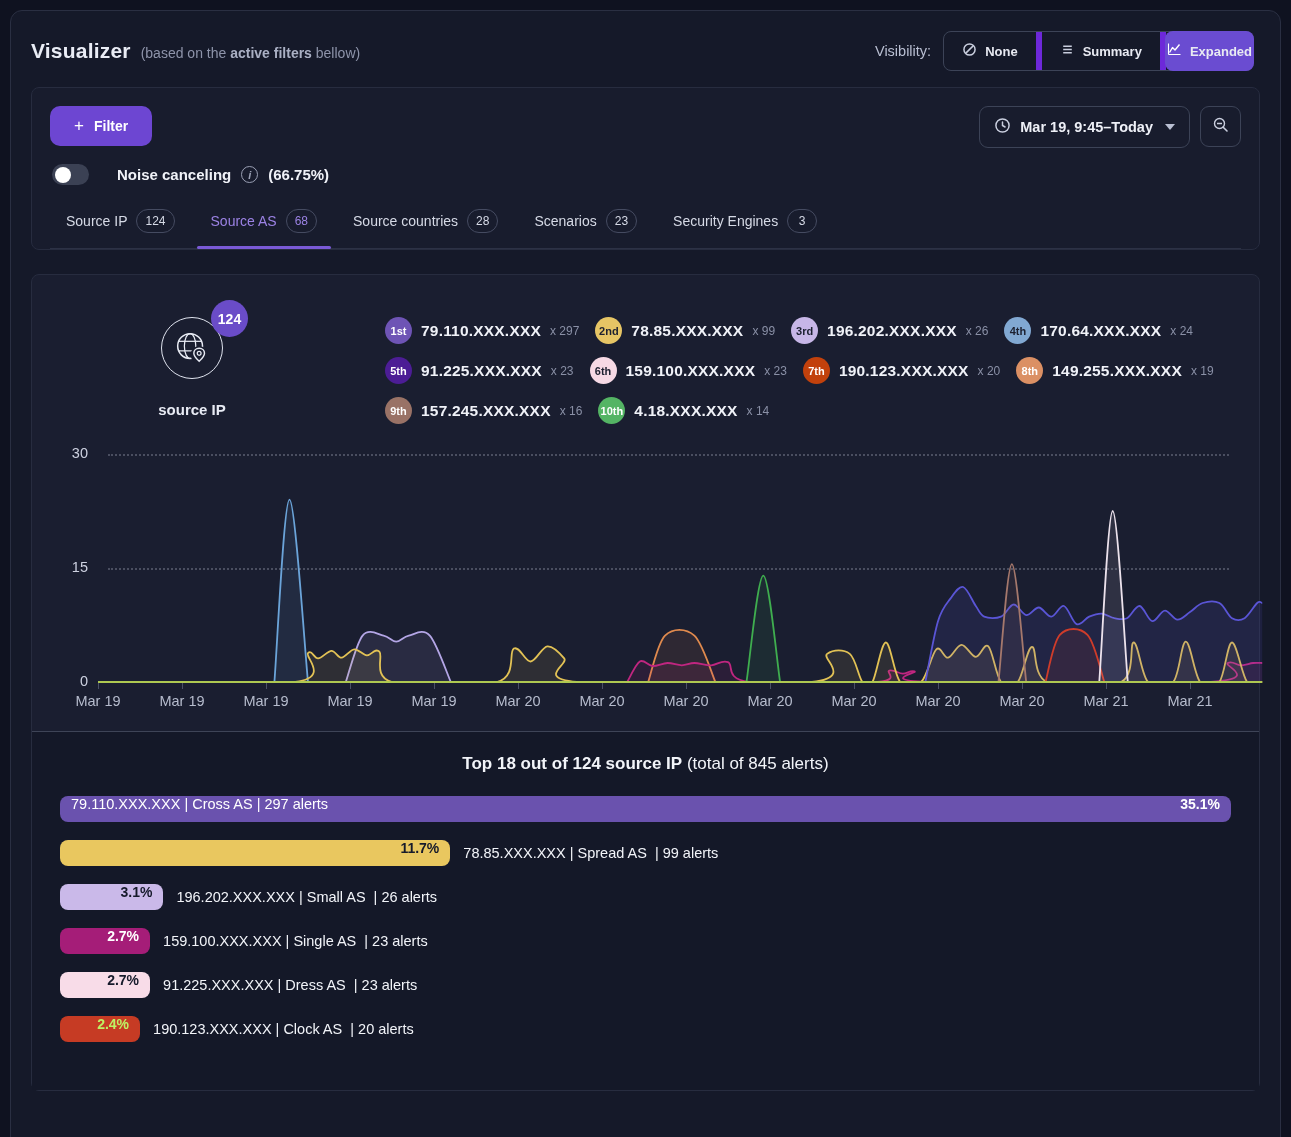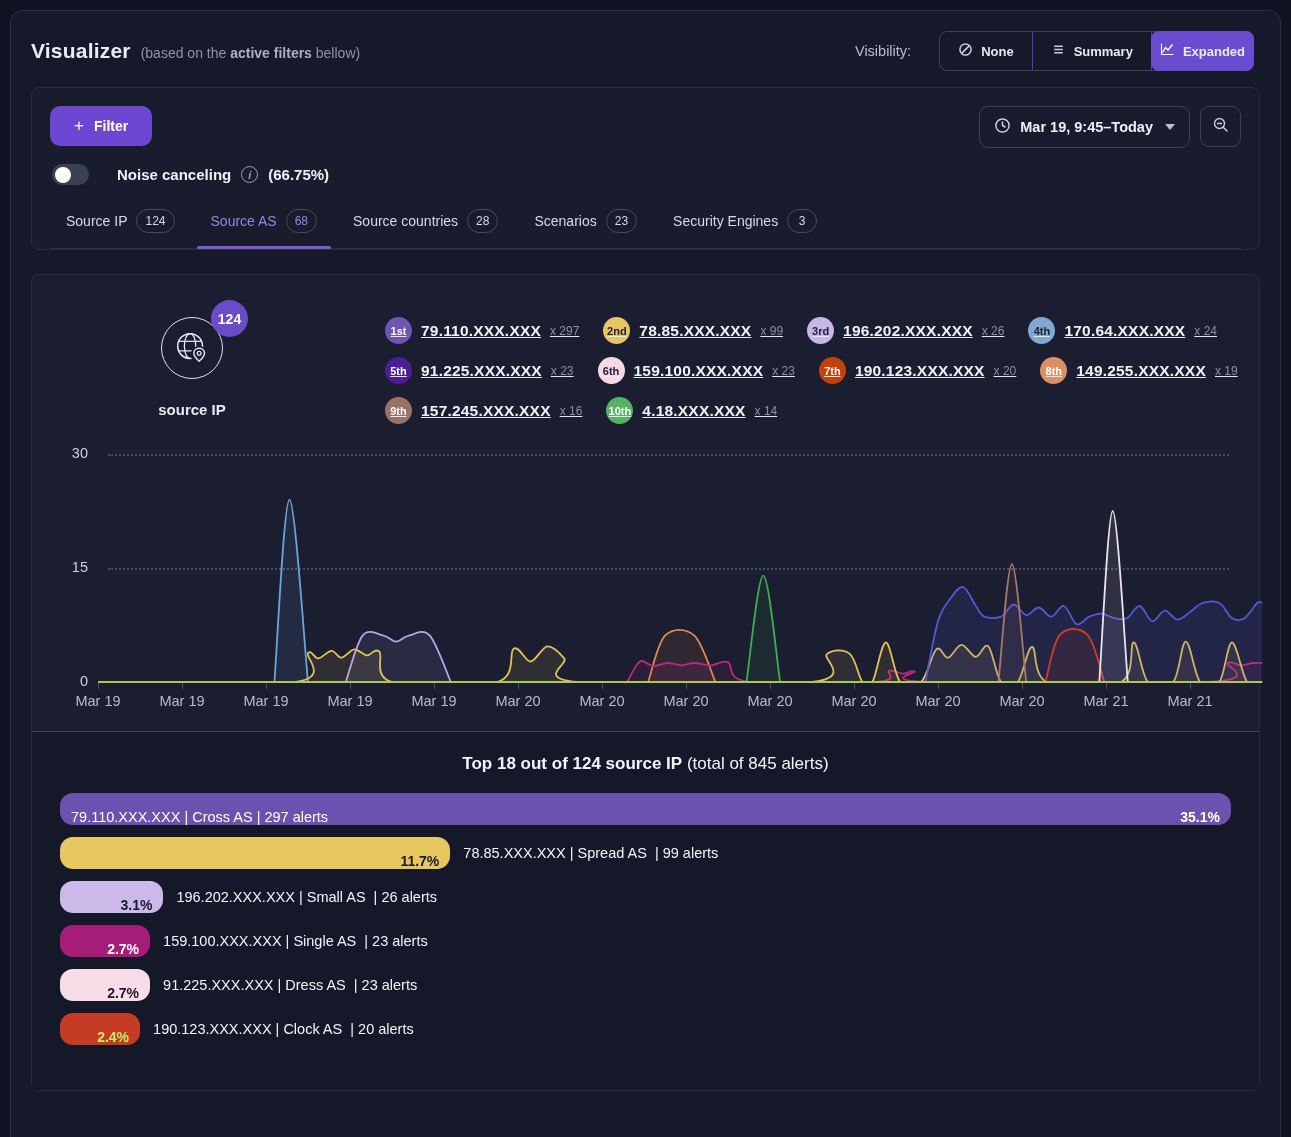--- a/index.html
+++ b/index.html
@@ -16,31 +16,31 @@
     background:#151929;
     min-height:1400px;
     overflow:hidden;
   }
   
   .header { display:flex; justify-content:space-between; align-items:center; padding:20px 26px 8px 20px; }
   .title-wrap { display:flex; align-items:baseline; gap:10px; }
   .title { font-size:21px; font-weight:700; letter-spacing:.2px; color:#e9ecf5; }
   .subtitle { font-size:14px; color:#8e94aa; }
   .subtitle b { color:#aab0c4; }
-  .visibility { display:flex; align-items:center; gap:28px; }
+  .visibility { display:flex; align-items:center; gap:12px; }
   .vis-label { font-size:14.5px; color:#b9bfd2; }
   .segmented { display:flex; border:1px solid #3c4357; border-radius:8px; overflow:visible; }
   .seg-option {
     display:flex; align-items:center; gap:8px;
     background:transparent; border:none; color:#e8eaf2;
     font-family:inherit; font-size:13px; font-weight:700;
-    padding:10px 18px; cursor:pointer; border-right:1px solid #6d28d9;
+    padding:10px 18px; cursor:pointer; border-right:6px solid #6d28d9;
   }
   .seg-option:last-child { border-right:none; }
-  .seg-option.active { background:#6a4cd1; border-radius:8px; margin:-1px; padding:11px 9px; }
+  .seg-option.active { background:#6a4cd1; border-radius:8px; margin:-1px; padding:11px 2px; }
   .seg-option svg { color:#c9cede; }
   .seg-option.active svg { color:#fff; }
   
   .card { margin:8px 20px 0 20px; border:1px solid #272c3f; border-radius:8px; background:#181c2d; }
   
   .filters-card { padding:18px 18px 0 18px; }
   .filters-top { display:flex; justify-content:space-between; align-items:flex-start; }
   .filter-btn {
     display:flex; align-items:center; gap:10px;
     background:#6d46d2; color:#fff; border:none; border-radius:10px;
@@ -86,42 +86,42 @@
   .entity { width:120px; margin-left:100px; display:flex; flex-direction:column; align-items:center; }
   .entity-icon-wrap { position:relative; width:62px; height:62px; margin-top:16px; }
   .entity-ring { width:62px; height:62px; border:1.6px solid #dfe3ee; border-radius:50%; display:flex; align-items:center; justify-content:center; }
   .entity-badge {
     position:absolute; top:-17px; right:-25px; width:37px; height:37px;
     background:#6a4cc8; border-radius:50%; color:#fff; font-size:14px; font-weight:700;
     display:flex; align-items:center; justify-content:center;
   }
   .entity-label { margin-top:22px; font-size:15px; font-weight:600; color:#e8ebf4; }
   .ranks { margin-left:133px; display:flex; flex-direction:column; gap:13px; padding-top:16px; }
-  .rank-row { display:flex; gap:24px;text-decoration:underline; }
+  .rank-row { display:flex; gap:16px; }
   .rank-item { display:flex; align-items:center; gap:9px; }
   .rank-badge {
     width:27px; height:27px; border-radius:50%; font-size:11px; font-weight:700;
     display:flex; align-items:center; justify-content:center; flex:none;
   }
   .rank-ip { font-size:15.5px; font-weight:700; color:#f0f2f8; letter-spacing:.2px; }
   .rank-count { font-size:12px; color:#8a90a6; }
   
   .chart-wrap { position:relative; margin:30px 30px 0 66px; height:229px; }
   .gridline { position:absolute; left:10px; right:0; border-top:2px dotted rgba(185,191,210,.30); }
   .ylabel { position:absolute; left:-46px; width:36px; text-align:right; font-size:14.5px; color:#cdd1e0; }
   .tickmark { position:absolute; width:1px; height:6px; top:229px; background:#4a5066; }
   .xlabels { position:relative; height:30px; margin:4px 30px 0 66px; }
   .xlabel { position:absolute; transform:translateX(-50%); font-size:14.5px; color:#b6bccd; top:6px; white-space:nowrap; }
   .divider { border-top:1px solid #3e4457; margin-top:14px; }
   
   .bottom { background:#141828; padding:22px 28px 30px 28px; }
   .bottom-heading { text-align:center; font-size:17px; color:#f2f4f9; margin-bottom:22px; }
   .bottom-heading b { font-weight:700; }
   .bar-row { display:flex; align-items:center; height:26px; margin-bottom:18px; }
-  .bar { height:32px; border-radius:13px; display:flex; align-items:flex-end; padding:0 11px; flex:none; }
+  .bar { height:26px; border-radius:8px; display:flex; align-items:flex-start; padding:0 11px; flex:none; }
   .bar-inside-label { font-size:14.5px; color:#fff; }
   .bar-pct { font-size:14px; font-weight:700; margin-left:auto; }
   .outside-label { font-size:14.5px; color:#f2f4f9; margin-left:13px; white-space:pre; }
 </style>
 </head>
 <body>
 
 <div class="container">
 
   <div class="header">

